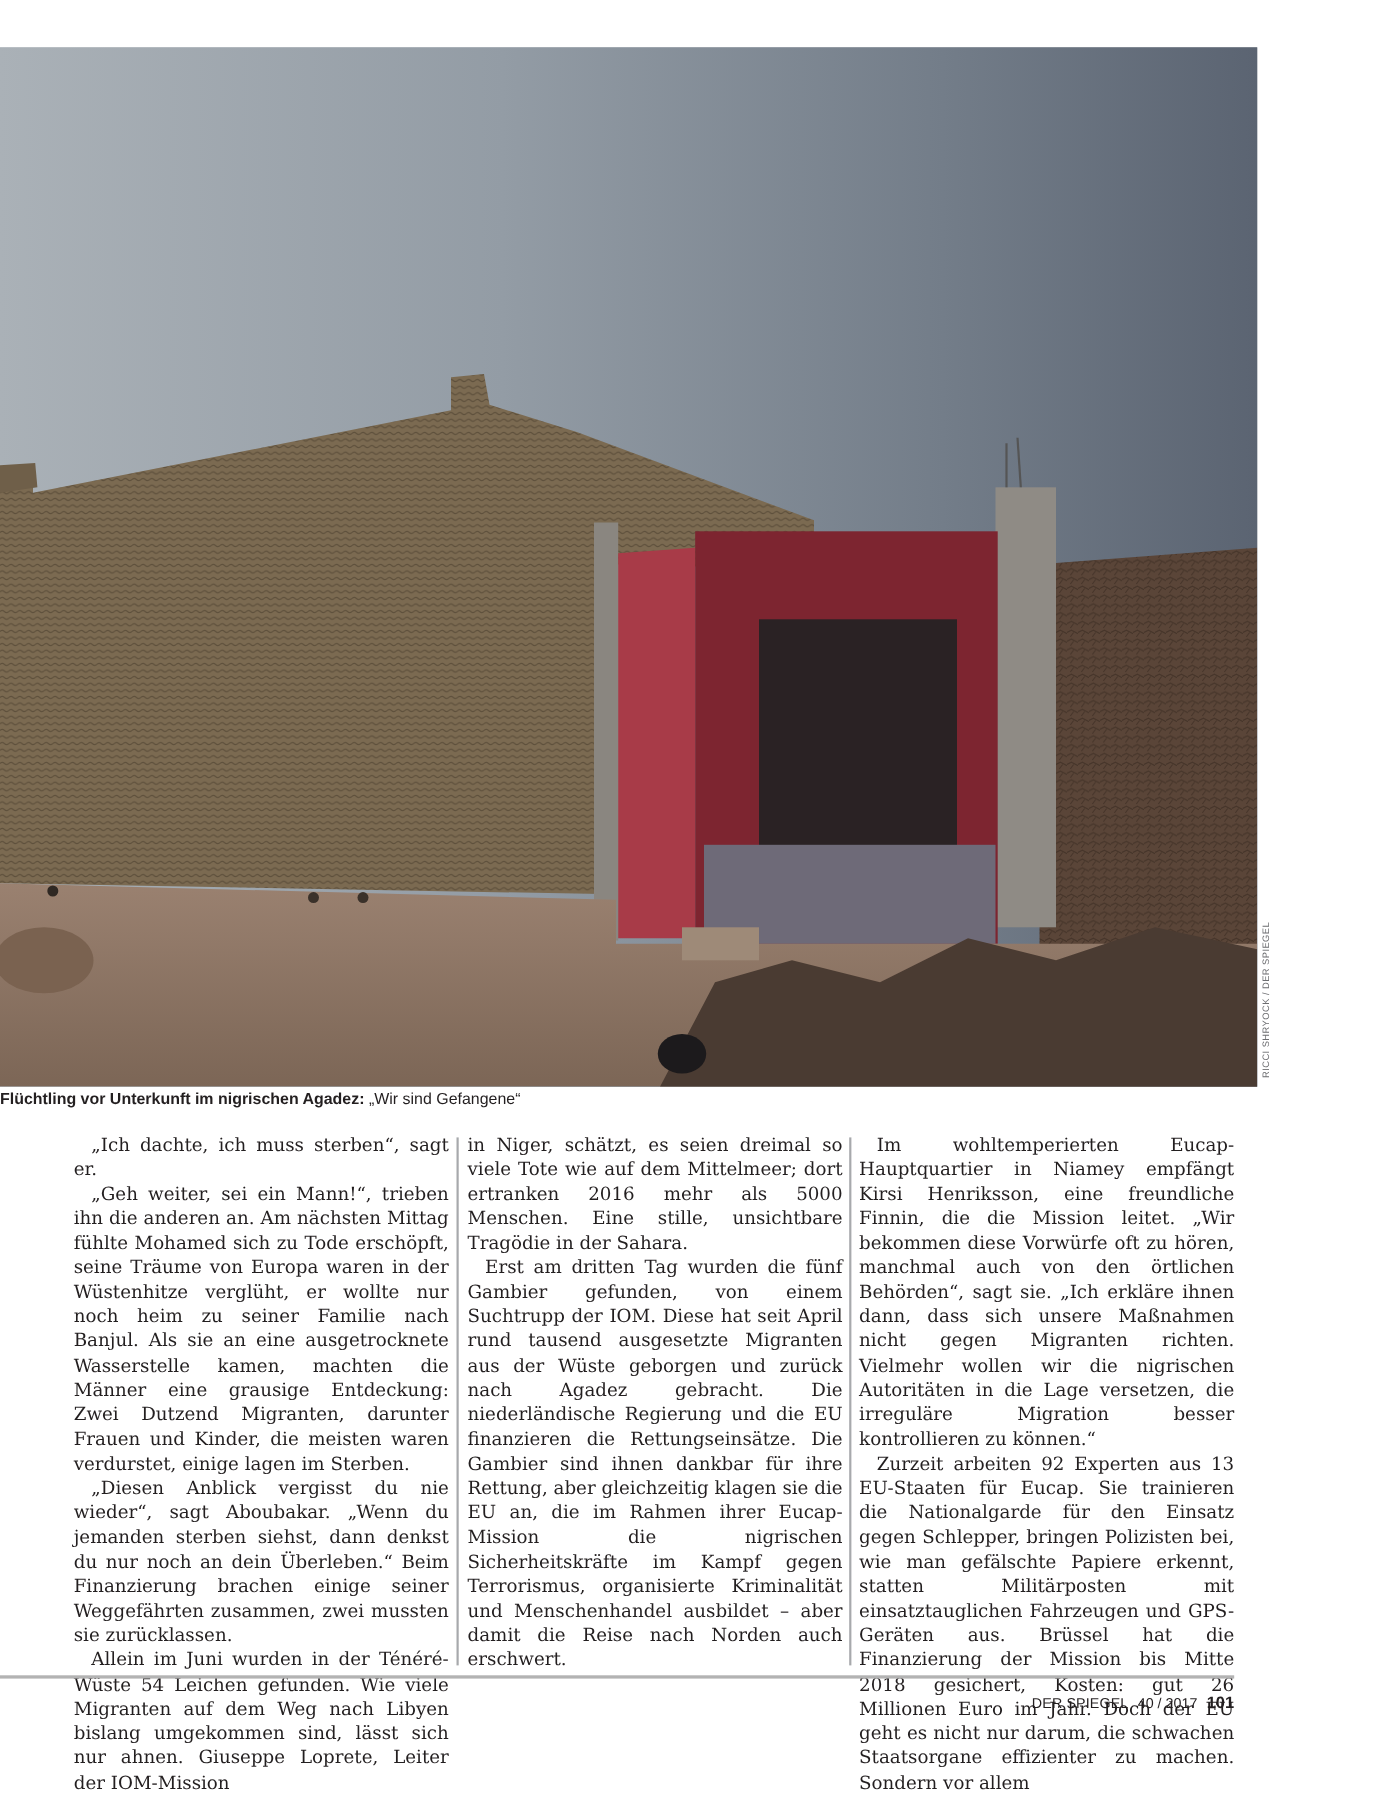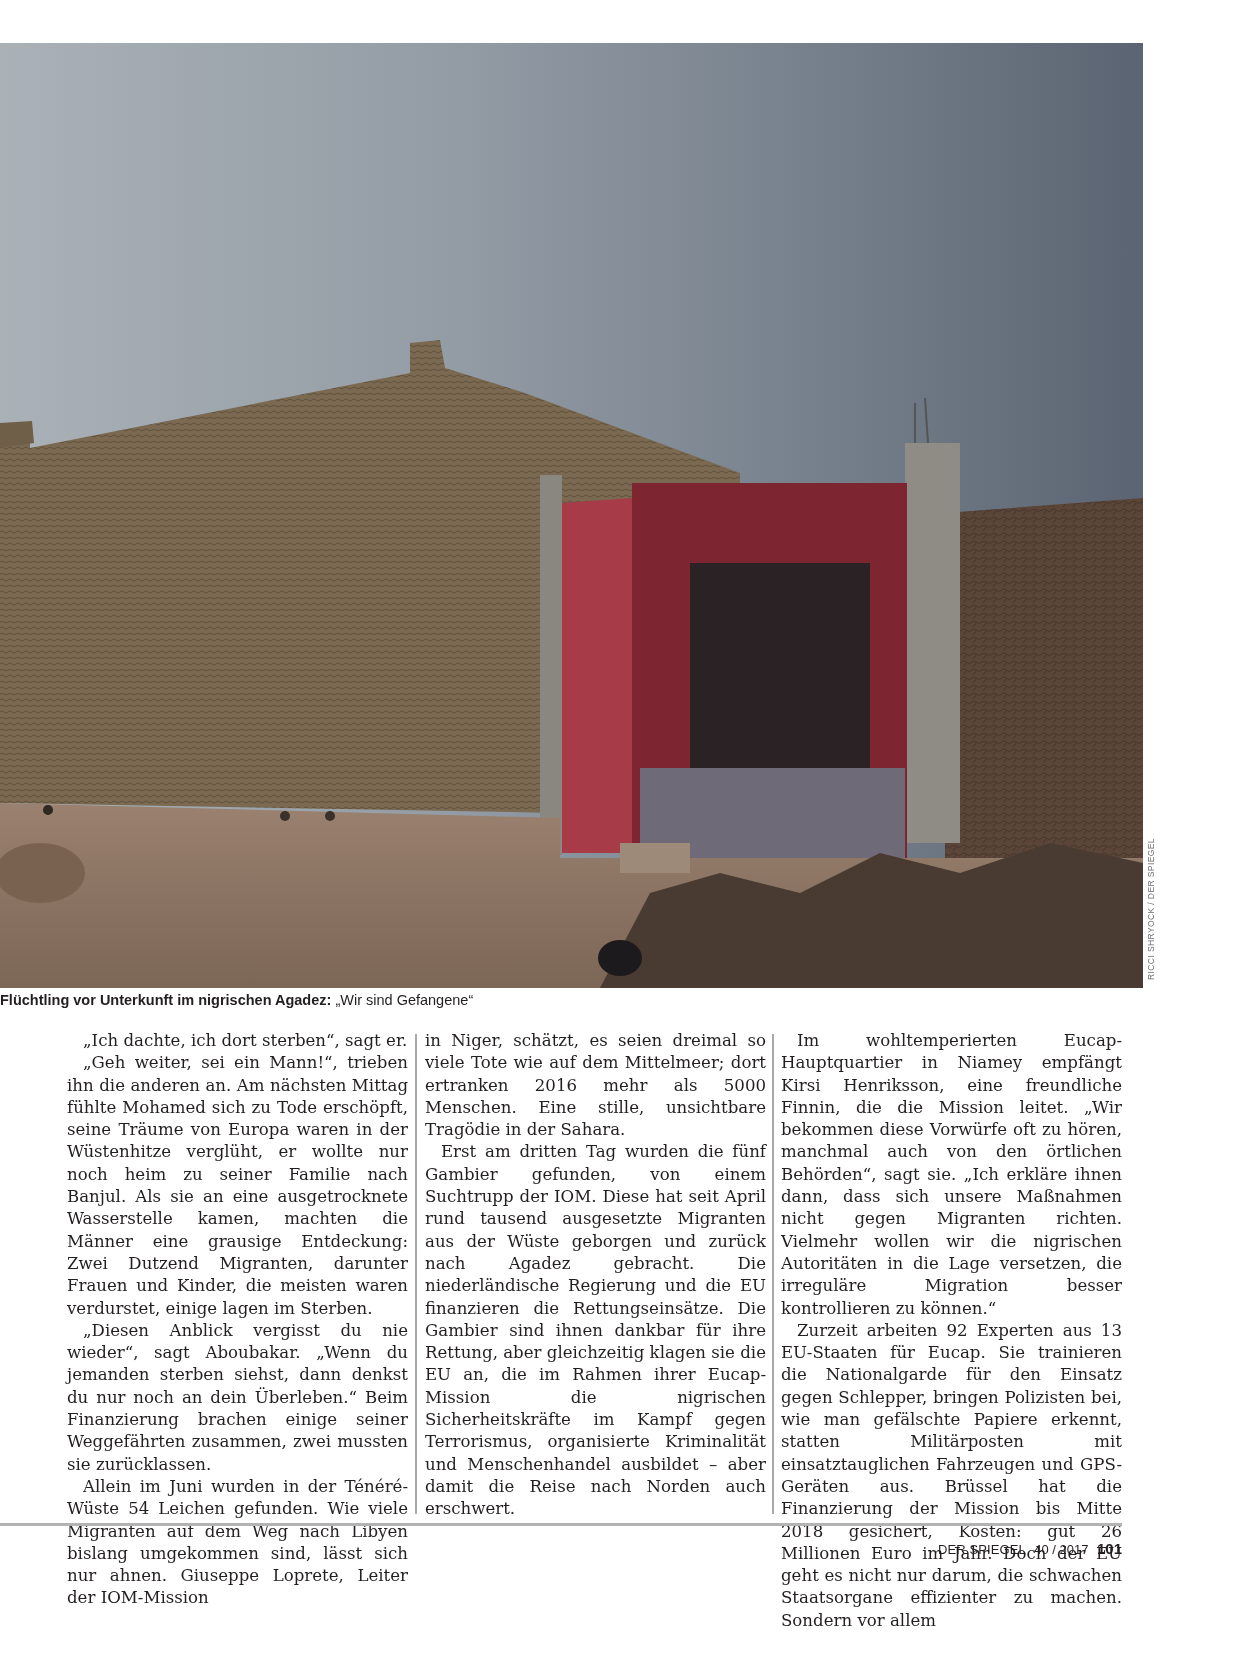--- a/index.html
+++ b/index.html
@@ -90,21 +90,21 @@
     <circle cx="330" cy="773" r="5" fill="#3a312a"></circle>
   </svg>
 </div>
 <div class="credit">
     <span>RICCI SHRYOCK / DER SPIEGEL</span>
   </div>
 
 <div class="caption"><b>Flüchtling vor Unterkunft im nigrischen Agadez:</b><span> „Wir sind Gefangene“</span></div>
 
 <div class="col col-1">
-  <p class="ind">„Ich dachte, ich dort sterben“, sagt er.</p>
+  <p class="ind">„Ich dachte, ich muss sterben“, sagt er.</p>
   <p class="ind">„Geh weiter, sei ein Mann!“, trieben ihn die anderen an. Am nächsten Mittag fühlte Mohamed sich zu Tode erschöpft, seine Träume von Europa waren in der Wüsten­hitze verglüht, er wollte nur noch heim zu seiner Familie nach Banjul. Als sie an eine ausgetrocknete Wasserstelle kamen, mach­ten die Männer eine grausige Entdeckung: Zwei Dutzend Migranten, darunter Frauen und Kinder, die meisten waren verdurstet, einige lagen im Sterben.</p>
   <p class="ind">„Diesen Anblick vergisst du nie wieder“, sagt Aboubakar. „Wenn du jemanden ster­ben siehst, dann denkst du nur noch an dein Überleben.“ Beim Finanzierung bra­chen einige seiner Weggefährten zusam­men, zwei mussten sie zurücklassen.</p>
   <p class="ind">Allein im Juni wurden in der Ténéré-Wüste 54 Leichen gefunden. Wie viele Mig­ranten auf dem Weg nach Libyen bislang umgekommen sind, lässt sich nur ahnen. Giuseppe Loprete, Leiter der IOM-Mission</p>
 </div>
 <div class="col-rule r1"></div>
 <div class="col col-2">
   <p>in Niger, schätzt, es seien dreimal so viele Tote wie auf dem Mittelmeer; dort ertran­ken 2016 mehr als 5000 Menschen. Eine stille, unsichtbare Tragödie in der Sahara.</p>
   <p class="ind">Erst am dritten Tag wurden die fünf Gambier gefunden, von einem Suchtrupp der IOM. Diese hat seit April rund tausend ausgesetzte Migranten aus der Wüste ge­borgen und zurück nach Agadez gebracht. Die niederländische Regierung und die EU finanzieren die Rettungseinsätze. Die Gam­bier sind ihnen dankbar für ihre Rettung, aber gleichzeitig klagen sie die EU an, die im Rahmen ihrer Eucap-Mission die ni­grischen Sicherheitskräfte im Kampf gegen Terrorismus, organisierte Kriminalität und Menschenhandel ausbildet – aber damit die Reise nach Norden auch erschwert.</p>
 </div>
 <div class="col-rule r2"></div>

